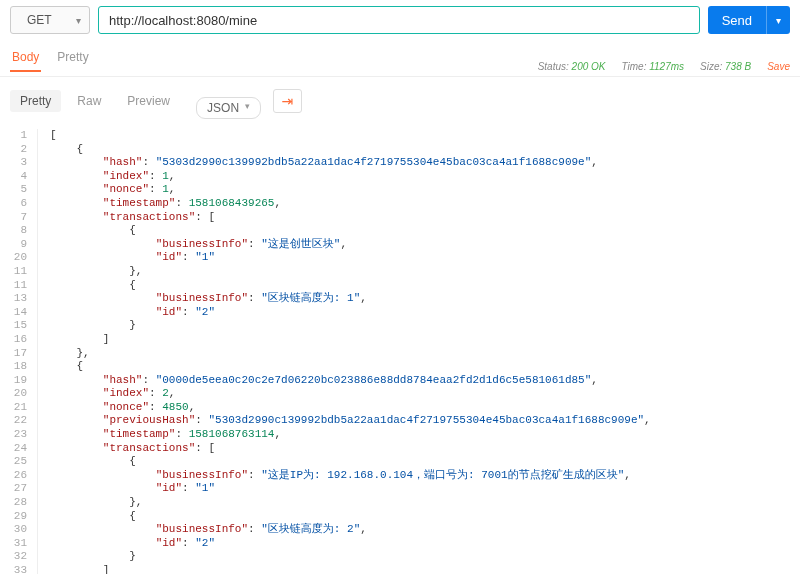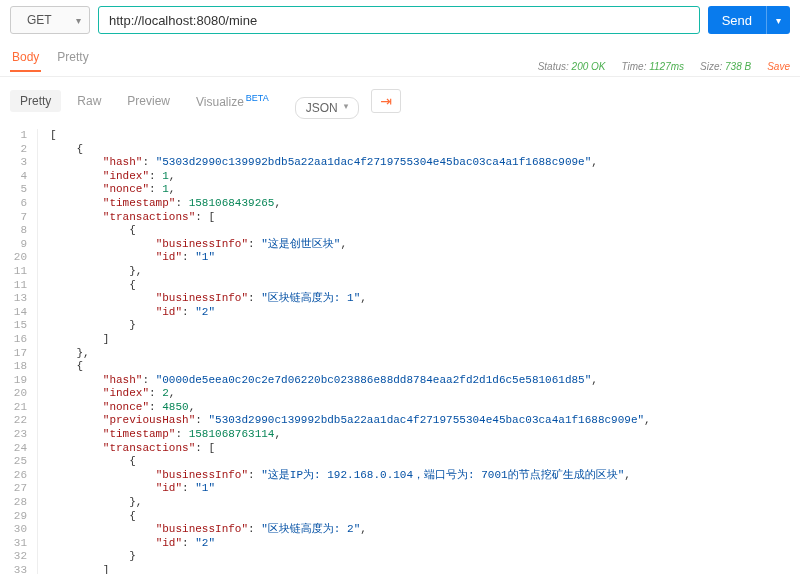--- a/index.html
+++ b/index.html
@@ -66,23 +66,20 @@
     <span><span>Time:</span> <span class="ok">1127ms</span></span>
     <span><span>Size:</span> <span class="ok">738 B</span></span>
     <span class="save">Save</span>
   </div>
 </div>
 
 <div class="viewer-bar">
   <div class="view-tab active">Pretty</div>
   <div class="view-tab">Raw</div>
   <div class="view-tab">Preview</div>
-  <div class="view-tab">
-    <span>Visualize</span><span class="beta">BETA</span>
-  </div>
   <div class="json-drop">
     <span>JSON</span>
     <span class="caret2">▾</span>
   </div>
   <div class="wrap-btn">
     <span>⇥</span>
   </div>
 </div>
 
 <div class="code-area">

